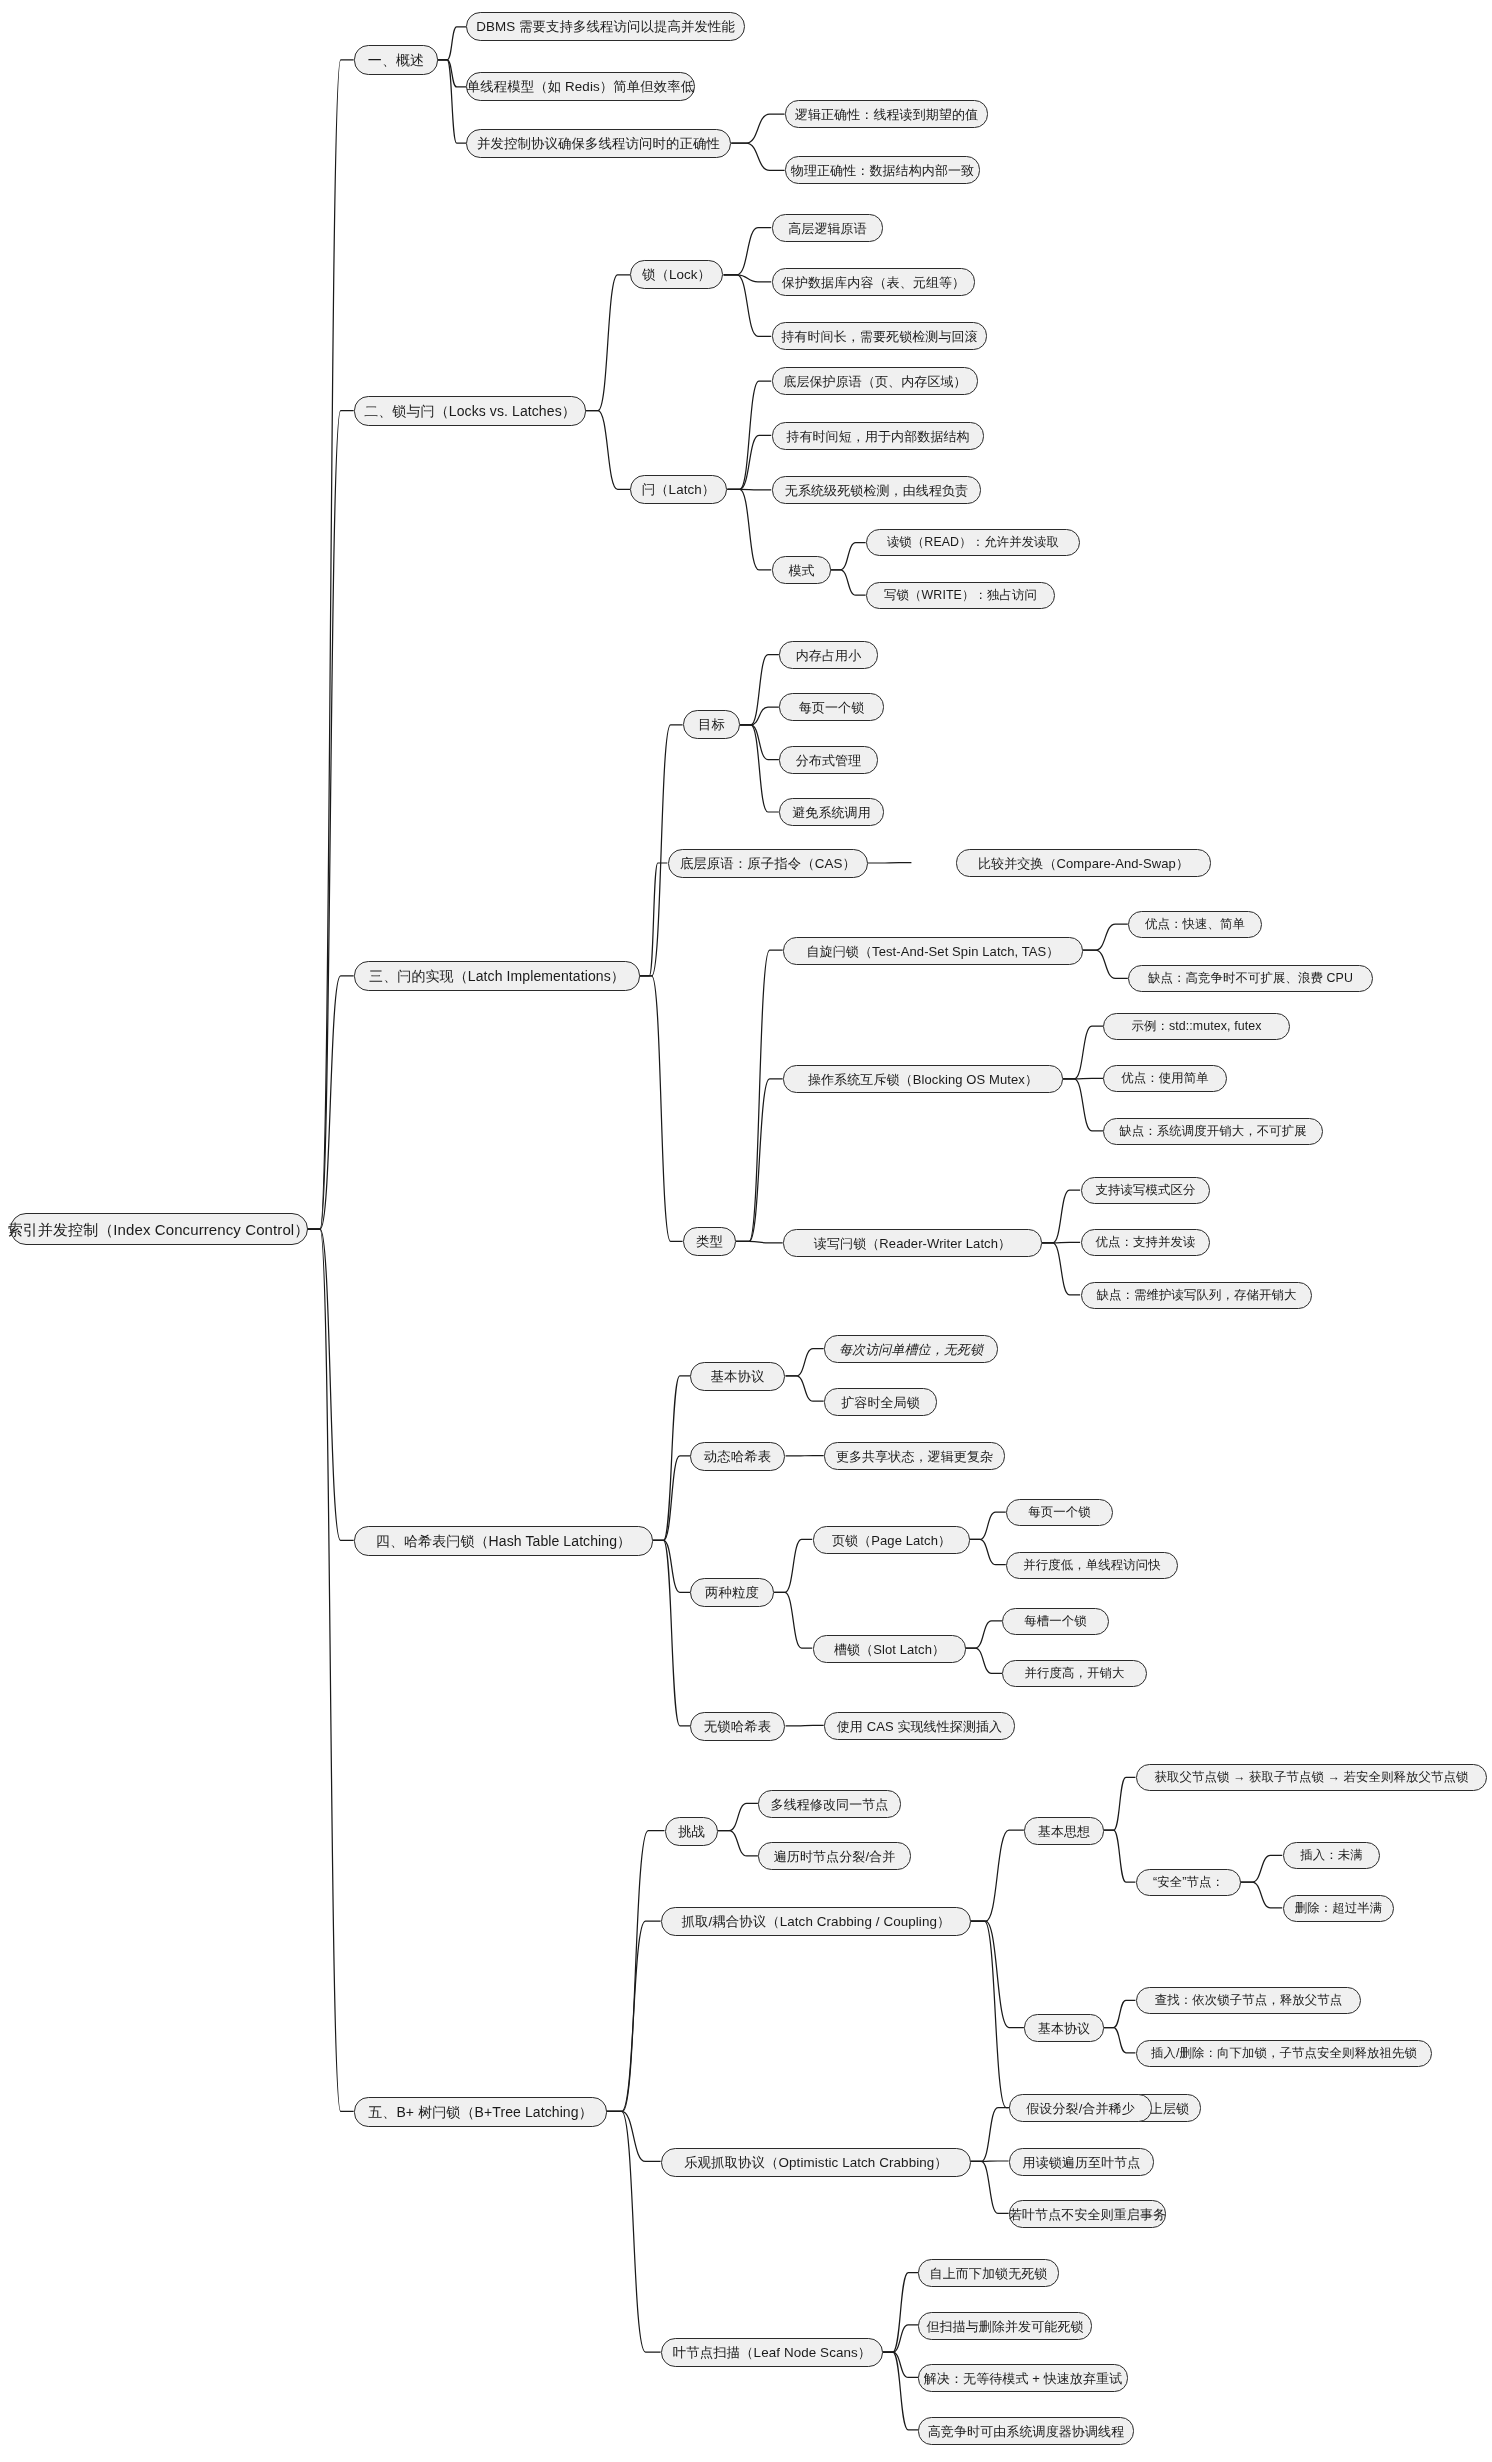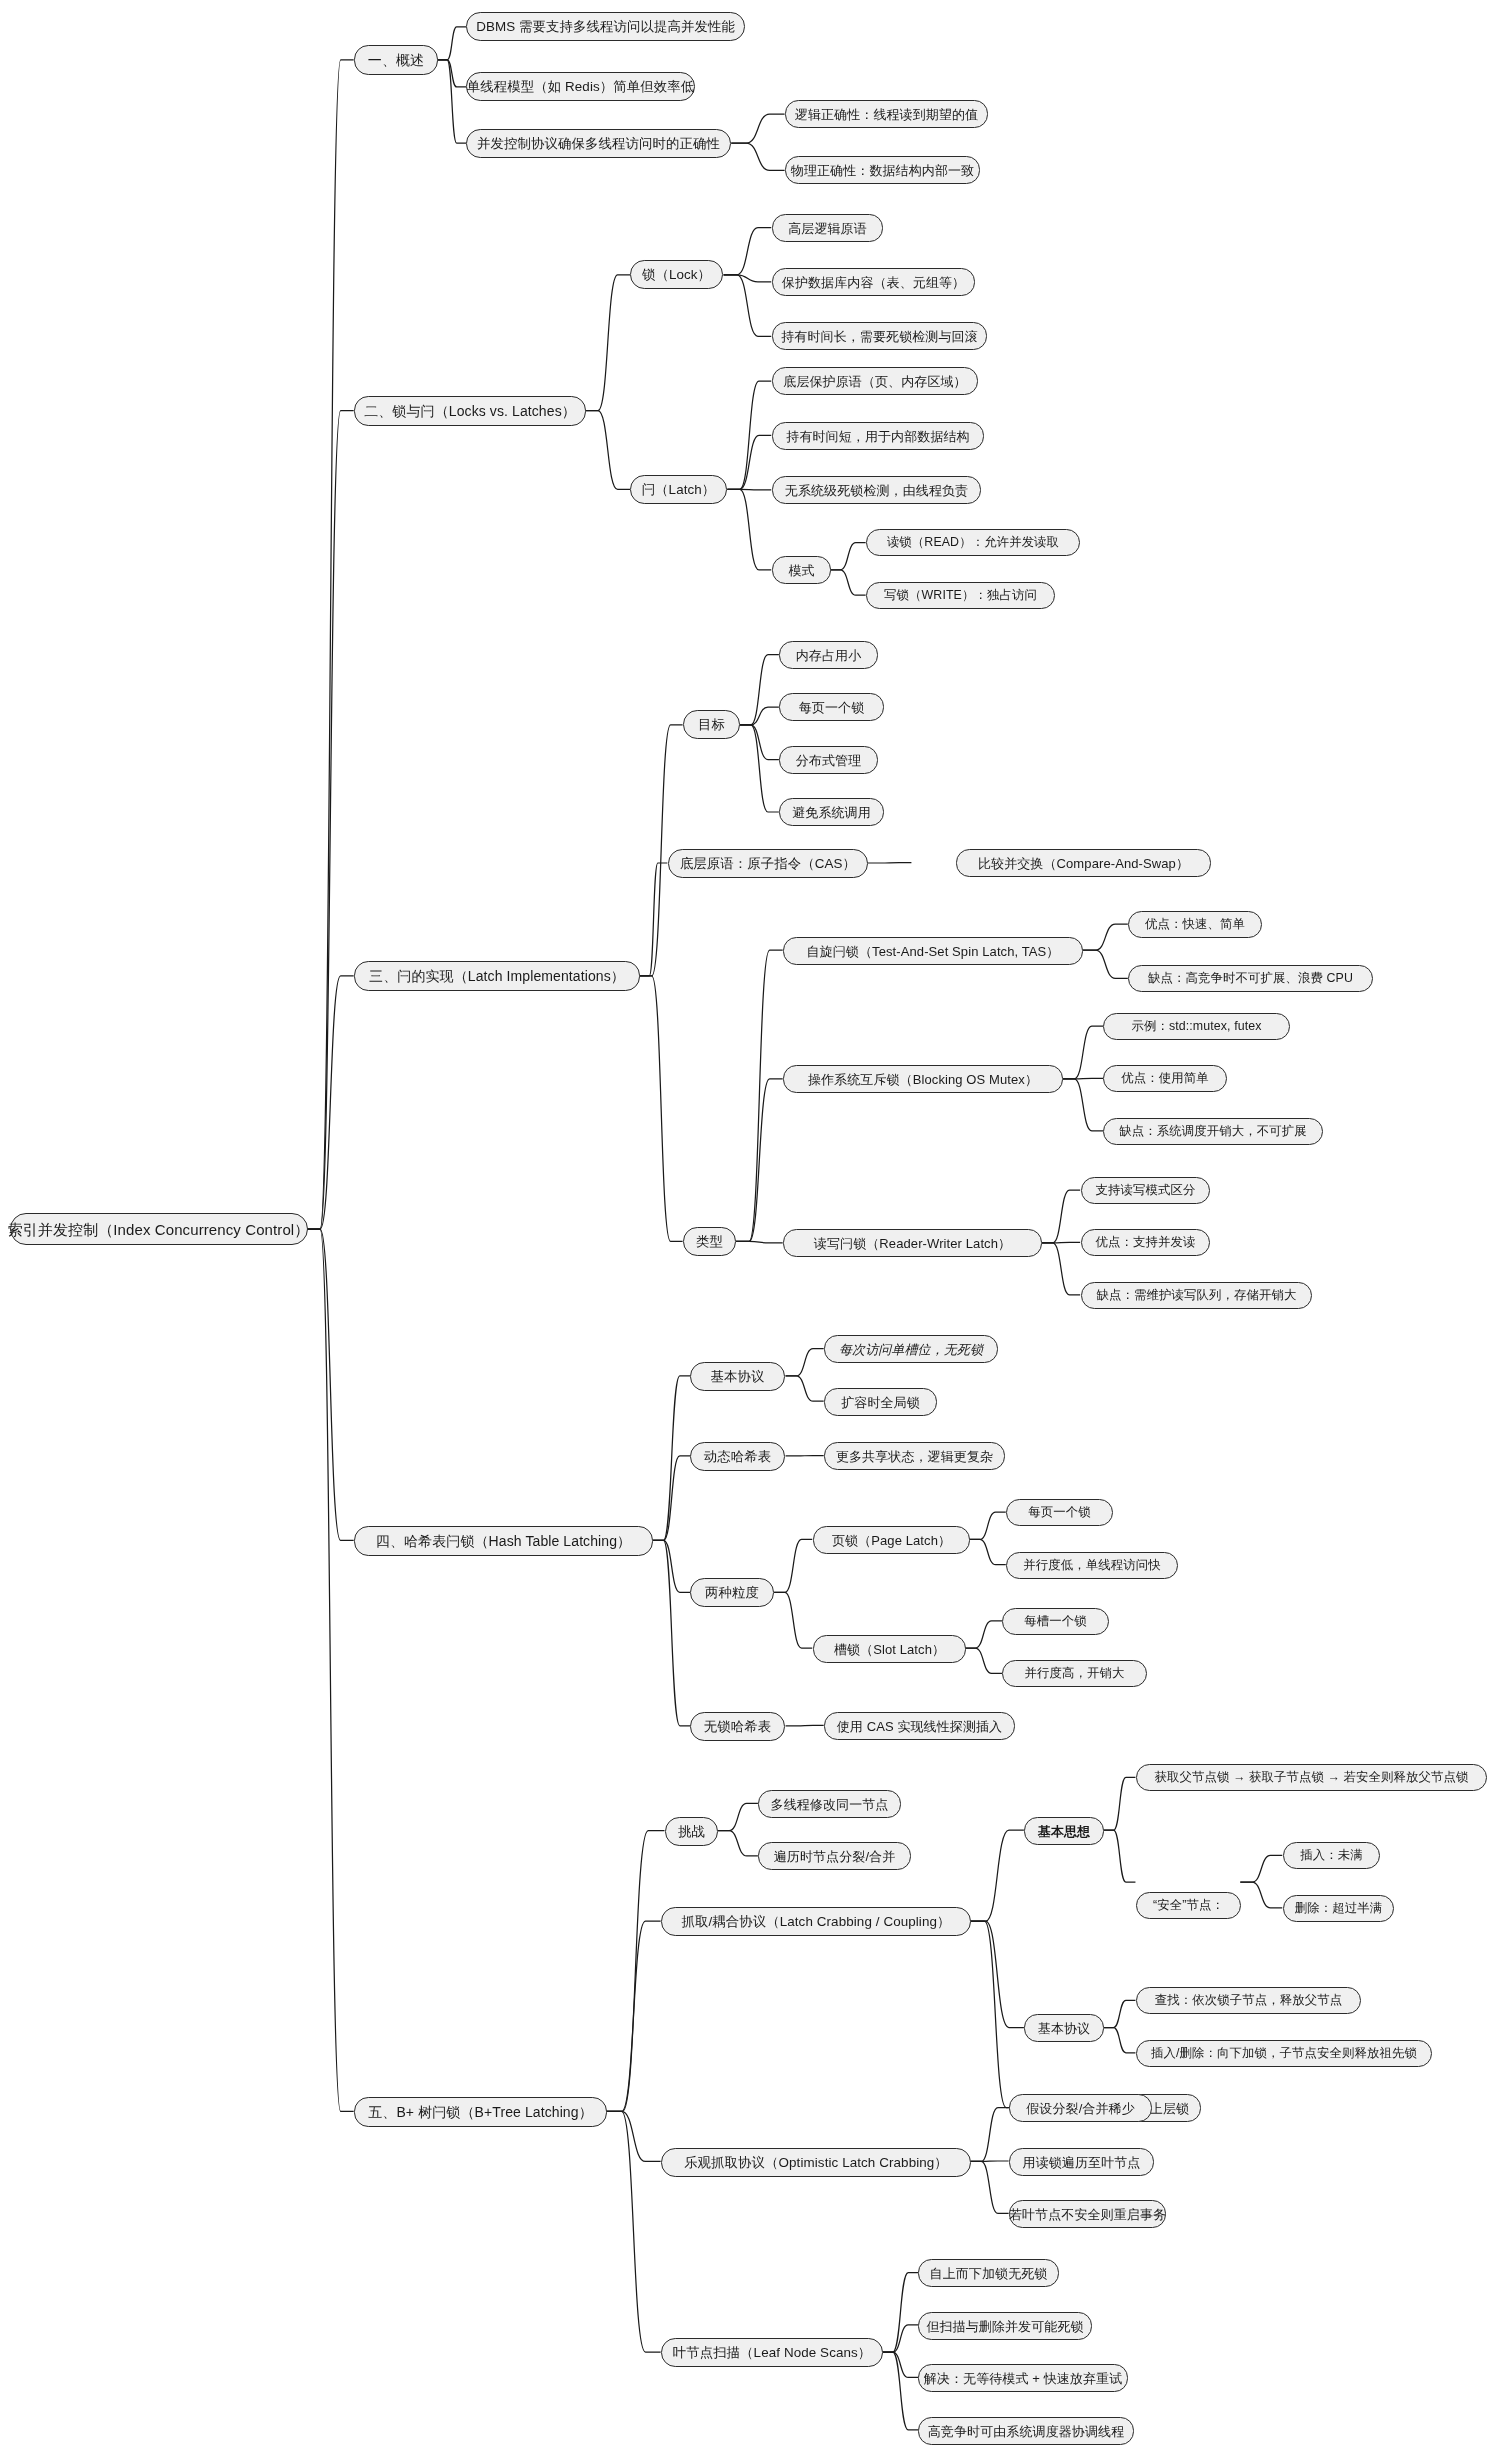--- a/index.html
+++ b/index.html
@@ -183,23 +183,23 @@
       <div class="node d3" style="left: 813px; top: 1635px; width: 153px;">槽锁（Slot Latch）</div>
       <div class="node d4" style="left: 1002px; top: 1608px; width: 107px;">每槽一个锁</div>
       <div class="node d4" style="left: 1002px; top: 1660px; width: 145px;">并行度高，开销大</div>
       <div class="node d2" style="left: 690px; top: 1712px; width: 95px;">无锁哈希表</div>
       <div class="node d3" style="left: 824px; top: 1712px; width: 191px;">使用 CAS 实现线性探测插入</div>
       <div class="node d1" style="left: 354px; top: 2097px; width: 253px;">五、B+ 树闩锁（B+Tree Latching）</div>
       <div class="node d2" style="left: 665px; top: 1817px; width: 53px;">挑战</div>
       <div class="node d3" style="left: 758px; top: 1790px; width: 143px;">多线程修改同一节点</div>
       <div class="node d3" style="left: 758px; top: 1842px; width: 153px;">遍历时节点分裂/合并</div>
       <div class="node d2" style="left: 661px; top: 1907px; width: 310px;">抓取/耦合协议（Latch Crabbing / Coupling）</div>
-      <div class="node d3" style="left: 1024px; top: 1817px; width: 80px; font-weight: bold;">基本思想</div>
+      <div class="node d3" style="left: 1024px; top: 1817px; width: 80px;">基本思想</div>
       <div class="node d4" style="left: 1136px; top: 1764px; width: 351px;">获取父节点锁 → 获取子节点锁 → 若安全则释放父节点锁</div>
-      <div class="node d4" style="left: 1136px; top: 1869px; width: 105px; margin-top: 23px;">“安全”节点：</div>
+      <div class="node d4" style="left: 1136px; top: 1869px; width: 105px;">“安全”节点：</div>
       <div class="node d4" style="left: 1283px; top: 1842px; width: 97px;">插入：未满</div>
       <div class="node d4" style="left: 1283px; top: 1895px; width: 111px;">删除：超过半满</div>
       <div class="node d3" style="left: 1024px; top: 2014px; width: 80px;">基本协议</div>
       <div class="node d4" style="left: 1136px; top: 1987px; width: 225px;">查找：依次锁子节点，释放父节点</div>
       <div class="node d4" style="left: 1136px; top: 2040px; width: 296px;">插入/删除：向下加锁，子节点安全则释放祖先锁</div>
       <div class="node d3" style="left: 1020px; top: 2094px; width: 181px;">性能优化：优先释放上层锁</div>
       <div class="node d2" style="left: 661px; top: 2148px; width: 310px;">乐观抓取协议（Optimistic Latch Crabbing）</div>
       <div class="node d3" style="left: 1009px; top: 2094px; width: 143px;">假设分裂/合并稀少</div>
       <div class="node d3" style="left: 1009px; top: 2148px; width: 145px;">用读锁遍历至叶节点</div>
       <div class="node d3" style="left: 1009px; top: 2200px; width: 157px;">若叶节点不安全则重启事务</div>

